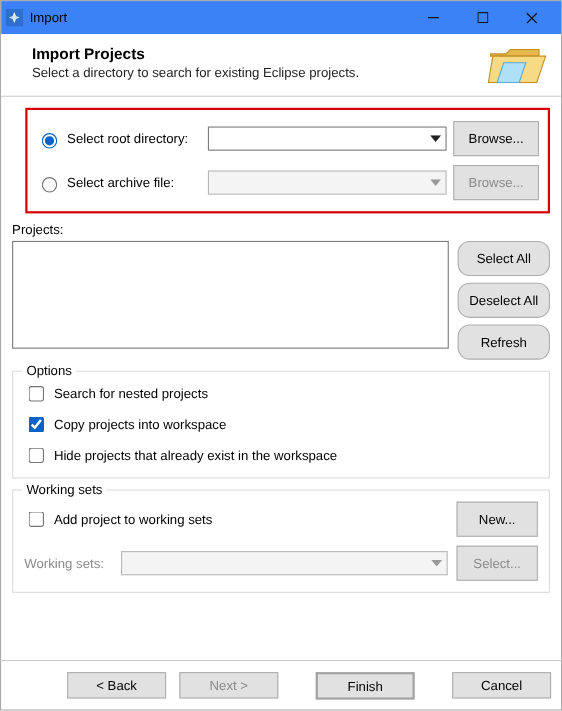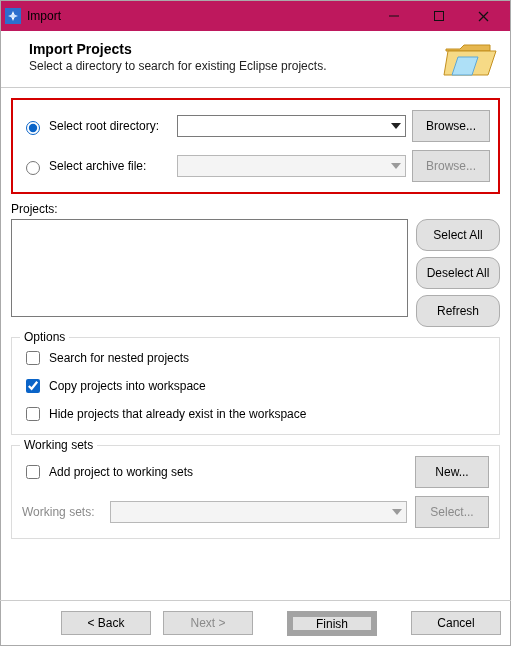--- a/index.html
+++ b/index.html
@@ -12,21 +12,21 @@
     width: 511px;
     height: 646px;
     overflow: hidden;
     border: 1px solid #aaa;
   }
   .titlebar {
     height: 30px;
     display: flex;
     align-items: center;
     padding: 0 4px;
-    background: #be185d;
+    background: #3b82f6;
   }
   .titlebar .app-icon {
     width: 16px; height: 16px;
     margin-right: 6px;
     display: flex; align-items: center; justify-content: center;
   }
   .titlebar .title { flex: 1; color: #000; }
   .win-controls { display: flex; }
   .win-btn {
     width: 45px; height: 28px;
@@ -57,20 +57,21 @@
     padding: 10px 10px 4px 10px;
   }
   .source-box {
     border: 2px solid #d40000;
     padding: 10px 8px;
     display: grid;
     grid-template-columns: 150px 1fr 78px;
     row-gap: 8px;
     column-gap: 6px;
     align-items: center;
+    margin-left: 12px;
   }
   .radio-row { display:flex; align-items:center; gap:6px; }
   input[type=radio] { accent-color: #0a64c8; width:14px;height:14px; }
   input[type=checkbox] { accent-color: #0a64c8; width:14px;height:14px; }
   .combo {
     height: 22px;
     border: 1px solid #7a7a7a;
     background: #fff;
     display:flex; align-items:center; justify-content:flex-end;
     padding: 0 4px;
@@ -121,21 +122,21 @@
   .ws-select-label.disabled { color:#8a8a8a; }
   .footer {
     position:absolute;
     left:0; right:0; bottom:0;
     border-top:1px solid #ccc;
     padding:10px 10px;
     display:flex; justify-content:flex-end; gap:12px;
   }
   .footer .btn { min-width:90px; height:24px; }
   .footer .spacer { width:10px; }
-  .btn.primary { border:6px solid #a3a3a3; background:#e1e1e1; height:25px; }
+  .btn.primary { border:2px solid #a3a3a3; background:#e1e1e1; height:25px; }
 </style>
 </head>
 <body>
 
 <div class="titlebar">
   <span class="app-icon">
     <svg width="16" height="16" viewBox="0 0 16 16">
       <rect x="0" y="0" width="16" height="16" fill="#2c6fce"></rect>
       <path d="M8 3 L10 8 L8 13 L6 8 Z" fill="#fff"></path>
       <path d="M3 8 L8 6 L13 8 L8 10 Z" fill="#cfe3ff"></path>

